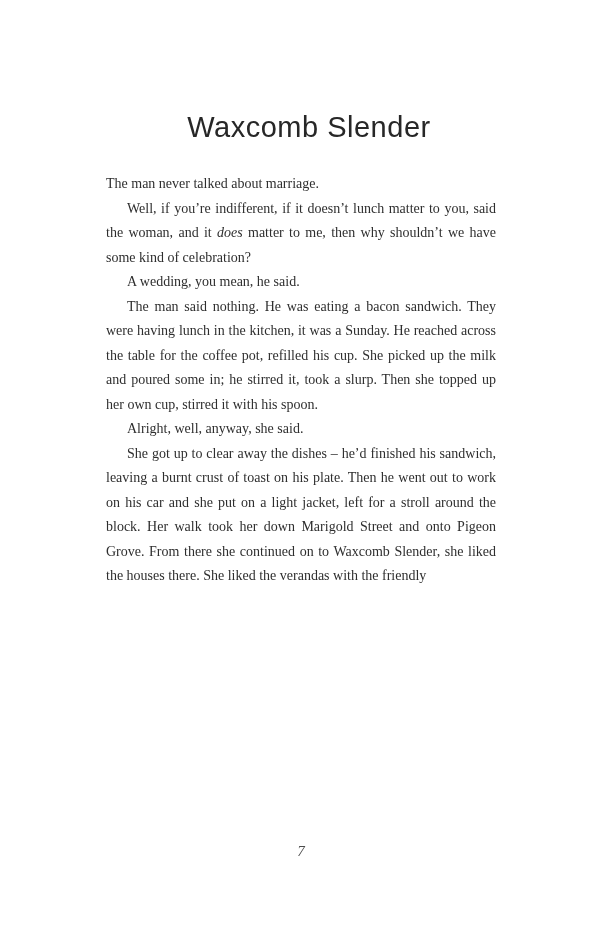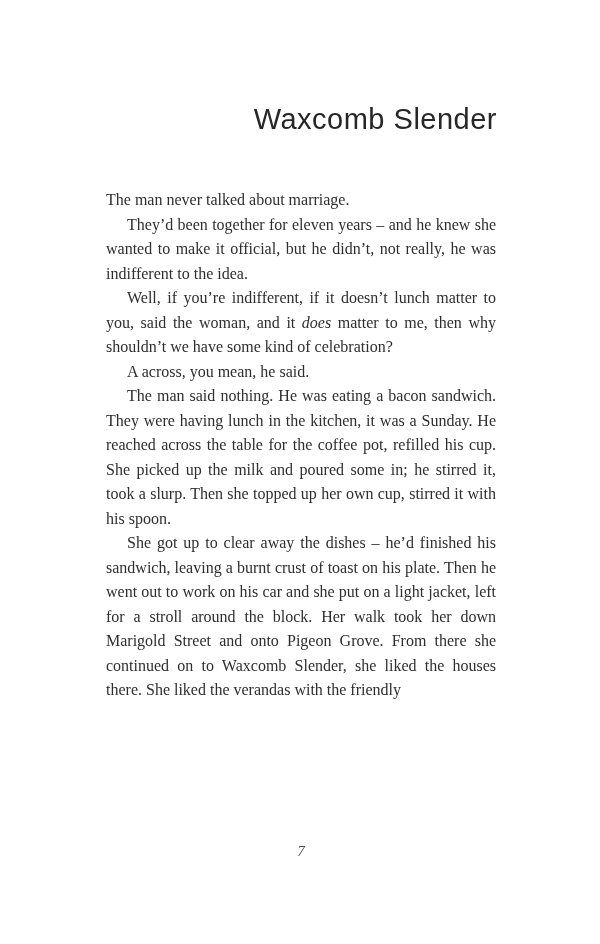--- a/index.html
+++ b/index.html
@@ -14,34 +14,34 @@
     background: #ffffff;
     overflow: hidden;
     font-family: "Liberation Serif", serif;
     color: #2e2e2e;
   }
   .chapter-title {
     position: absolute;
     top: 103px;
     left: 105px;
     width: 392px;
-    margin: 0;
-    text-align: right;
+    margin: 8px;
+    text-align: center;
     font-family: "Liberation Sans", sans-serif;
     font-weight: 400;
     font-size: 29px;
     letter-spacing: 0.5px;
     color: #272727;
   }
   .body-text {
     position: absolute;
-    top: 188px;
+    top: 172px;
     left: 106px;
     width: 390px;
-    font-size: 16px;
+    font-size: 14px;
     line-height: 24.5px;
     text-align: justify;
     color: #2e2e2e;
   }
   .body-text p {
     margin: 0;
     padding: 0;
   }
   .body-text p.indent {
     text-indent: 21px;
@@ -60,21 +60,21 @@
   }
 </style>
 </head>
 <body>
 
 <div class="page">
   <h1 class="chapter-title">Waxcomb Slender</h1>
 
   <div class="body-text" id="body-text">
       <p><span>The man never talked about marriage.</span></p>
-      <p class="indent"><span>They’d been together for eleven years – and he knew she wanted to make it official, but he didn’t, not really, he was indifferent to the idea.</span></p>
       <p class="indent"><span>Well, if you’re indifferent, if it doesn’t lunch matter to you, said the woman, and it </span><em>does</em><span> matter to me, then why shouldn’t we have some kind of celebration?</span></p>
-      <p class="indent"><span>A across, you mean, he said.</span></p>
+      <p class="indent"><span>A wedding, you mean, he said.</span></p>
       <p class="indent"><span>The man said nothing. He was eating a bacon sandwich. They were having lunch in the kitchen, it was a Sunday. He reached across the table for the coffee pot, refilled his cup. She picked up the milk and poured some in; he stirred it, took a slurp. Then she topped up her own cup, stirred it with his spoon.</span></p>
+      <p class="indent"><span>Alright, well, anyway, she said.</span></p>
       <p class="indent"><span>She got up to clear away the dishes – he’d finished his sandwich, leaving a burnt crust of toast on his plate. Then he went out to work on his car and she put on a light jacket, left for a stroll around the block. Her walk took her down Marigold Street and onto Pigeon Grove. From there she continued on to Waxcomb Slender, she liked the houses there. She liked the verandas with the friendly</span></p>
     </div>
 
   <div class="page-number">7</div>
 </div>
 
 </body></html>

